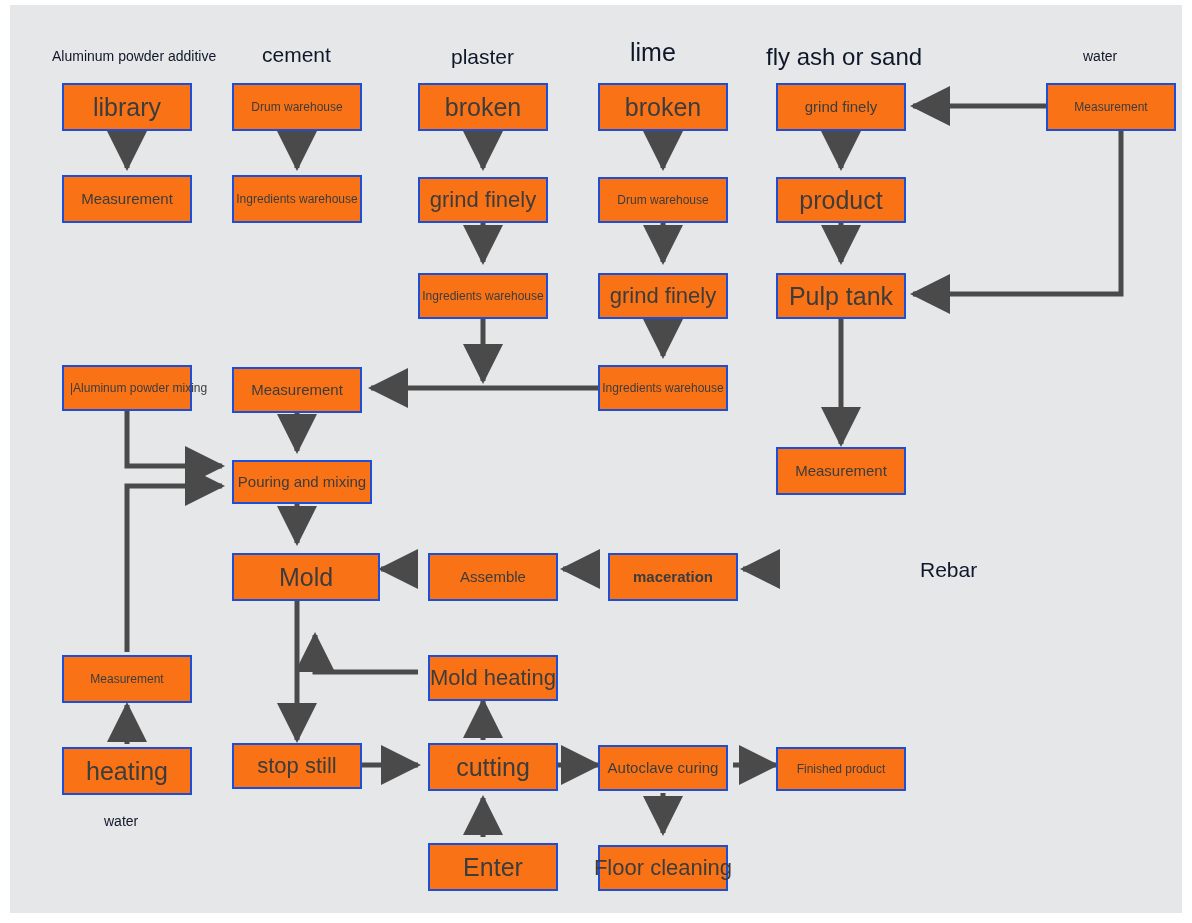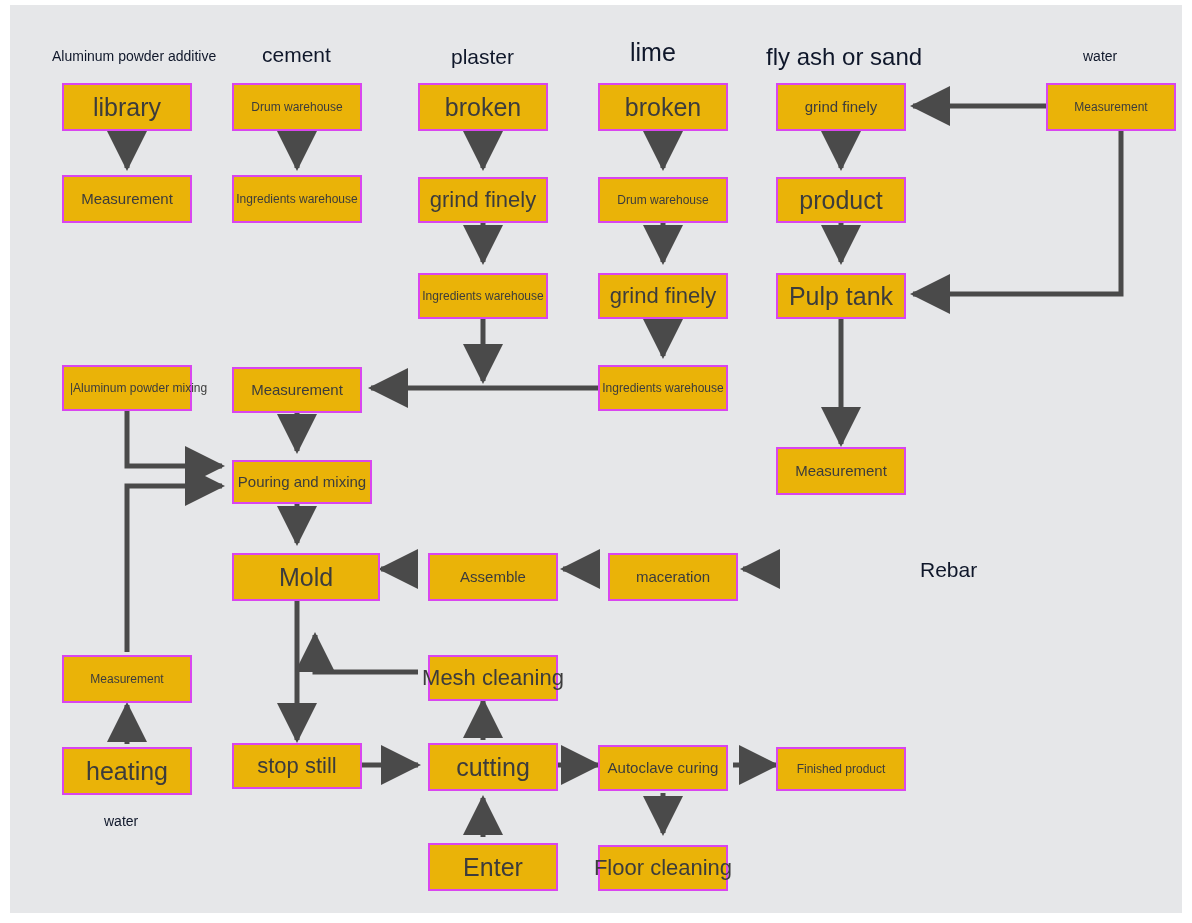--- a/index.html
+++ b/index.html
@@ -10,22 +10,22 @@
   }
   #canvas{
     position:absolute;left:10px;top:5px;
     width:1172px;height:908px;
     background:#e6e7e9;
   }
   #svg-layer{position:absolute;left:0;top:0;width:1172px;height:908px;}
   .node{
     position:absolute;
     box-sizing:border-box;
-    background:#eab308;
-    border:2px solid #d946ef;
+    background:#f97316;
+    border:2px solid #1d4ed8;
     display:flex;align-items:center;justify-content:center;
     color:#3c3c3c;
     text-align:left;
     line-height:1.05;
     overflow:visible;
     white-space:nowrap;
   }
   .node.sm{font-size:12px;}
   .node.md{font-size:15px;}
   .node.lg{font-size:22px;}
@@ -138,26 +138,26 @@
   <div class="node md" style="left:766px;top:442px;width:130px;height:48px;">Measurement</div>
 
   <div class="node sm" style="left:1036px;top:78px;width:130px;height:48px;">Measurement</div>
 
   <div class="node sm leftal" style="left:52px;top:360px;width:130px;height:46px;">|Aluminum powder mixing</div>
   <div class="node md" style="left:222px;top:362px;width:130px;height:46px;">Measurement</div>
   <div class="node md" style="left:222px;top:455px;width:140px;height:44px;">Pouring and mixing</div>
   <div class="node xl" style="left:222px;top:548px;width:148px;height:48px;">Mold</div>
 
   <div class="node md" style="left:418px;top:548px;width:130px;height:48px;">Assemble</div>
-  <div class="node md" style="left:598px;top:548px;width:130px;height:48px;">maceration</div>
+  <div class="node md" style="left:598px;top:548px;width:130px;height:48px;font-weight:bold;">maceration</div>
 
   <div class="node sm" style="left:52px;top:650px;width:130px;height:48px;">Measurement</div>
   <div class="node xl" style="left:52px;top:742px;width:130px;height:48px;">heating</div>
 
-  <div class="node lg" style="left:418px;top:650px;width:130px;height:46px;">Mesh cleaning</div>
+  <div class="node lg" style="left:418px;top:650px;width:130px;height:46px;">Mold heating</div>
   <div class="node lg" style="left:222px;top:738px;width:130px;height:46px;">stop still</div>
   <div class="node xl" style="left:418px;top:738px;width:130px;height:48px;">cutting</div>
   <div class="node md" style="left:588px;top:740px;width:130px;height:46px;">Autoclave curing</div>
   <div class="node sm" style="left:766px;top:742px;width:130px;height:44px;">Finished product</div>
   <div class="node xl" style="left:418px;top:838px;width:130px;height:48px;">Enter</div>
   <div class="node lg" style="left:588px;top:840px;width:130px;height:46px;">Floor cleaning</div>
 
 </div>
 
 </body></html>

